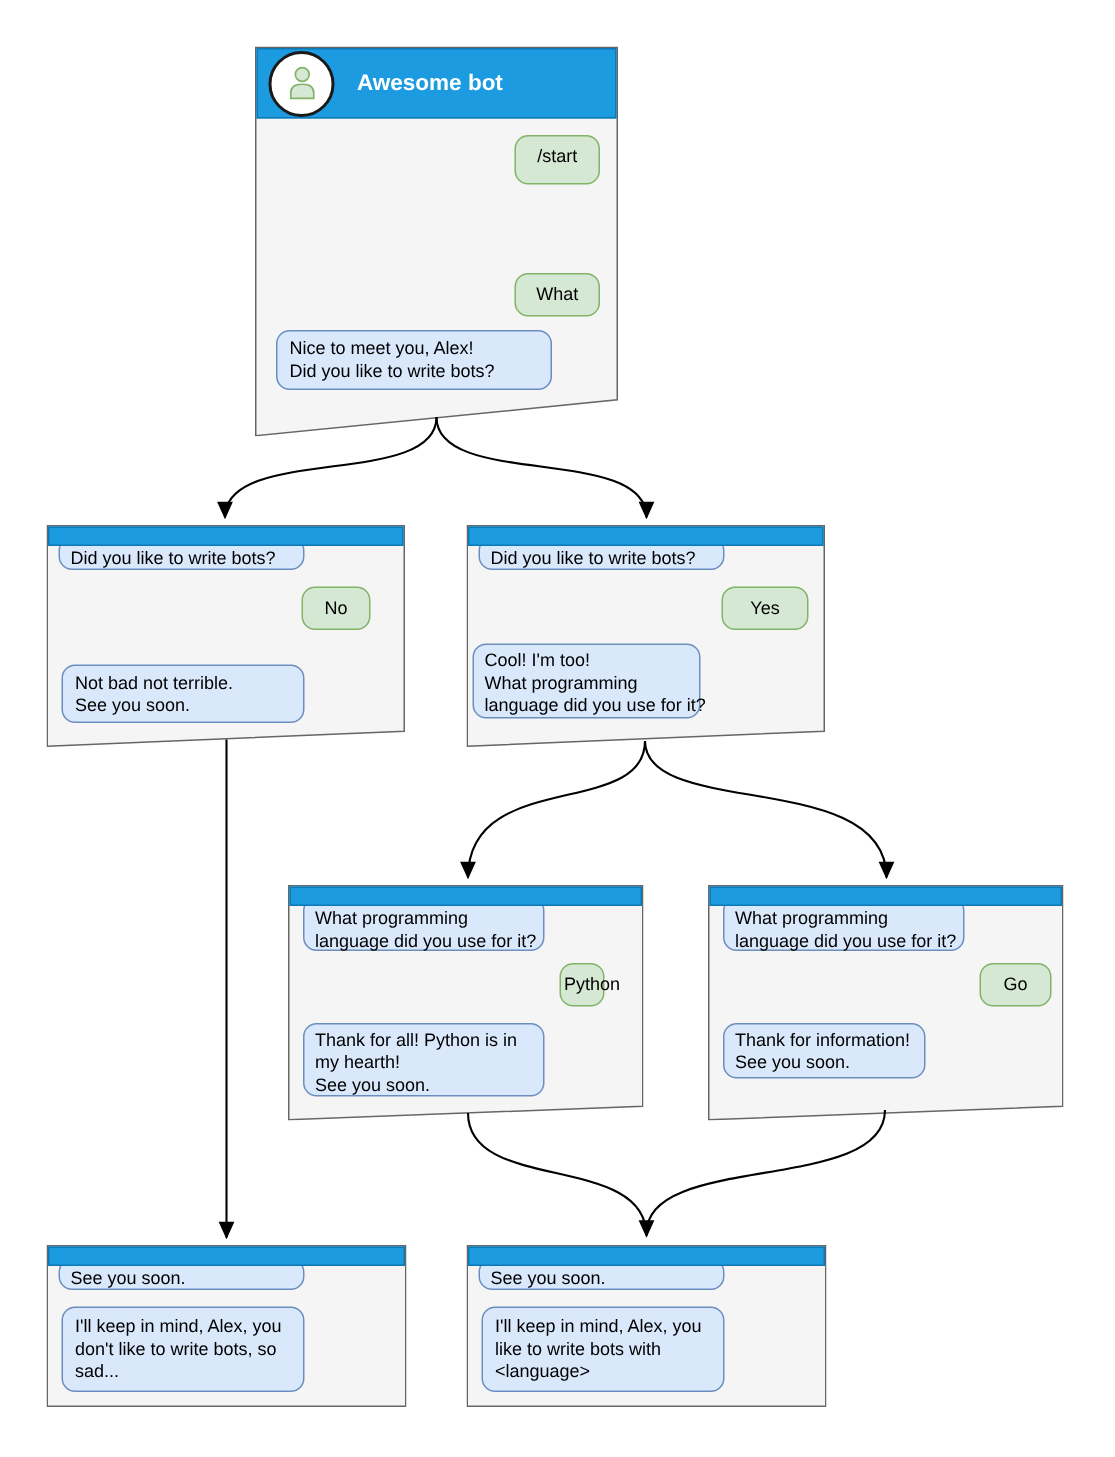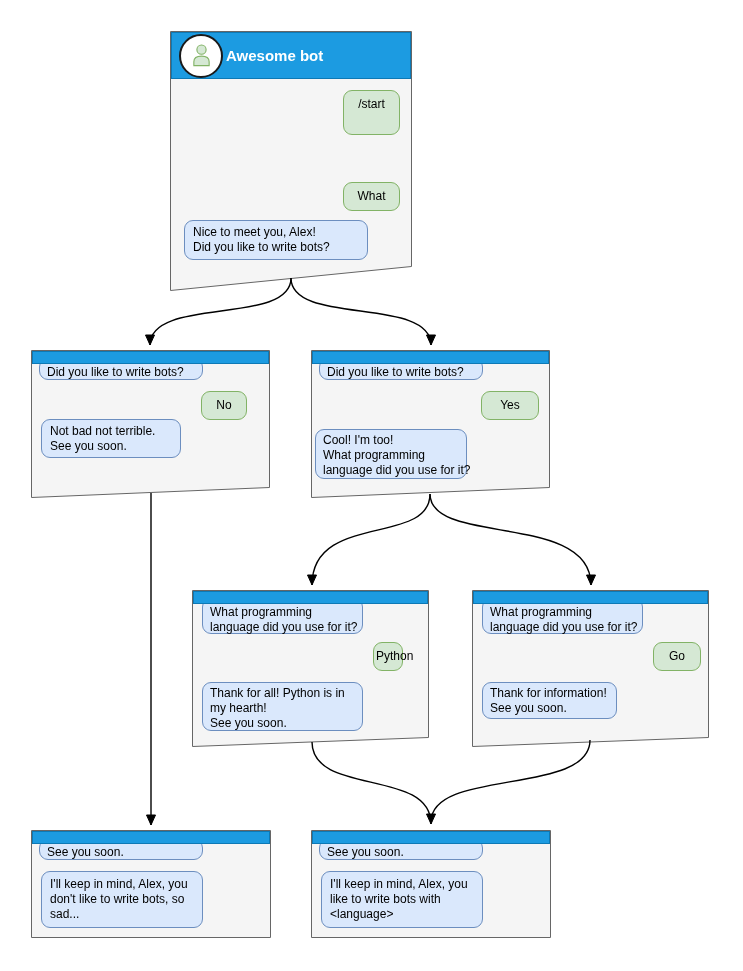--- a/index.html
+++ b/index.html
@@ -14,21 +14,21 @@
     background:#1C9BE1; border:1px solid #0d79b5; box-sizing:border-box;
     display:flex; align-items:center;
   }
   .titlebar.big { height:47px; }
   .titlebar.slim { height:13px; }
   .avatar {
     width:40px; height:40px; border-radius:50%; background:#ffffff;
     border:2px solid #1a1a1a; margin-left:7px; flex:0 0 auto;
     display:flex; align-items:center; justify-content:center;
   }
-  .win-title { margin-left:3px; color:#ffffff; font-size:15px; font-weight:bold; }
+  .win-title { margin-left:15px; color:#ffffff; font-size:15px; font-weight:bold; }
   .msg {
     position:absolute; z-index:2; box-sizing:border-box;
     font-size:12px; line-height:15px; color:#000000;
     white-space:pre; border-radius:9px; overflow:visible;
   }
   .msg.bot  { background:#DAE8FC; border:1px solid #6C8EBF; padding:4px 8px; }
   .msg.user { background:#D5E8D4; border:1px solid #82B366; padding:6px 2px; text-align:center; }
   .arrows { position:absolute; left:0; top:0; z-index:5; pointer-events:none; }
 </style>
 </head>
@@ -42,34 +42,34 @@
     </svg>
     <div class="titlebar big">
       <div class="avatar">
         <svg viewBox="0 0 24 24" width="27" height="27">
           <circle cx="12" cy="6.8" r="4.1" fill="#D5E8D4" stroke="#82B366" stroke-width="1"></circle>
           <path d="M5.2 21 L5.2 17.6 Q5.2 12.6 12 12.6 Q18.8 12.6 18.8 17.6 L18.8 21 Z" fill="#D5E8D4" stroke="#82B366" stroke-width="1"></path>
         </svg>
       </div>
       <span class="win-title">Awesome bot</span>
     </div>
-    <div class="msg user" style="left:173px;top:59px;width:57px;height:45px">/start</div>
+    <div class="msg user" style="left:173px;top:59px;width:57px;height:33px">/start</div>
     <div class="msg user" style="left:173px;top:151px;width:57px;height:29px">What</div>
     <div class="msg bot" style="left:14px;top:189px;width:184px;height:40px">Nice to meet you, Alex!
 Did you like to write bots?</div>
   </div>
 
   <div class="win" style="left:31px;top:350px;width:239px;height:148px">
     <svg class="outline" width="239" height="148" viewBox="0 0 239 148">
       <polygon points="0.5,0.5 238.5,0.5 238.5,137.5 0.5,147.5" fill="#F5F5F5" stroke="#666666" stroke-width="1"></polygon>
     </svg>
     <div class="titlebar slim"></div>
     <div class="msg bot" style="left:8px;top:8px;width:164px;height:22px;padding:6px 7px 2px">Did you like to write bots?</div>
     <div class="msg user" style="left:170px;top:41px;width:46px;height:29px">No</div>
-    <div class="msg bot" style="left:10px;top:69px;width:140px;height:39px">Not bad not terrible.
+    <div class="msg bot" style="left:10px;top:93px;width:162px;height:39px">Not bad not terrible.
 See you soon.</div>
   </div>
 
   <div class="win" style="left:311px;top:350px;width:239px;height:148px">
     <svg class="outline" width="239" height="148" viewBox="0 0 239 148">
       <polygon points="0.5,0.5 238.5,0.5 238.5,137.5 0.5,147.5" fill="#F5F5F5" stroke="#666666" stroke-width="1"></polygon>
     </svg>
     <div class="titlebar slim"></div>
     <div class="msg bot" style="left:8px;top:8px;width:164px;height:22px;padding:6px 7px 2px">Did you like to write bots?</div>
     <div class="msg user" style="left:170px;top:41px;width:58px;height:29px">Yes</div>

